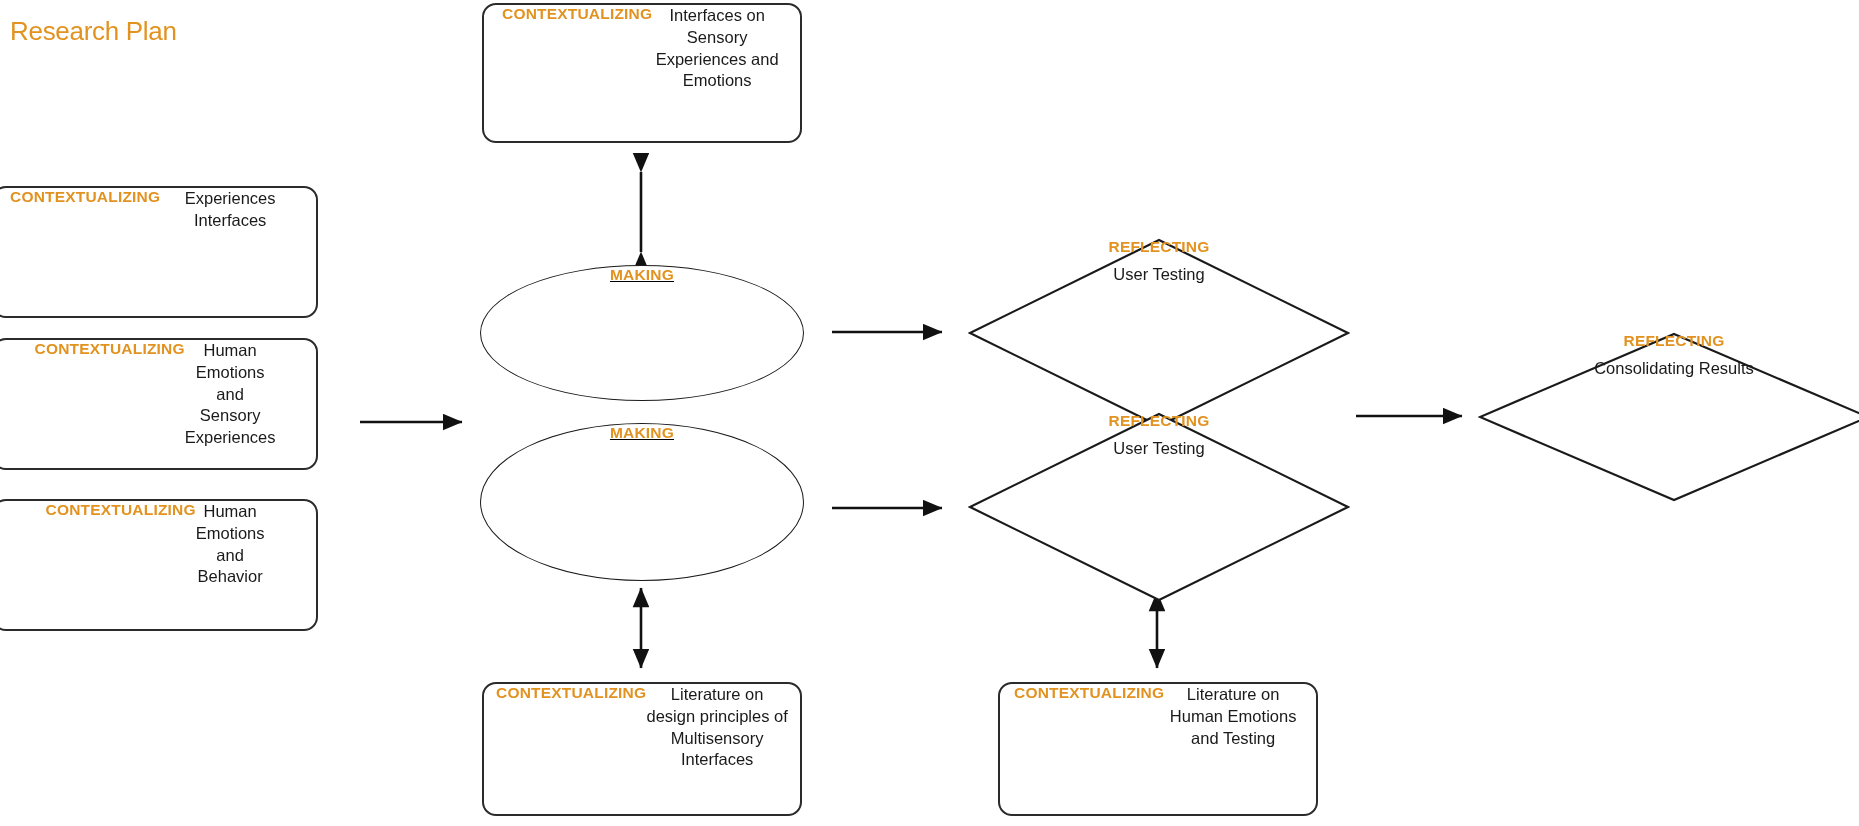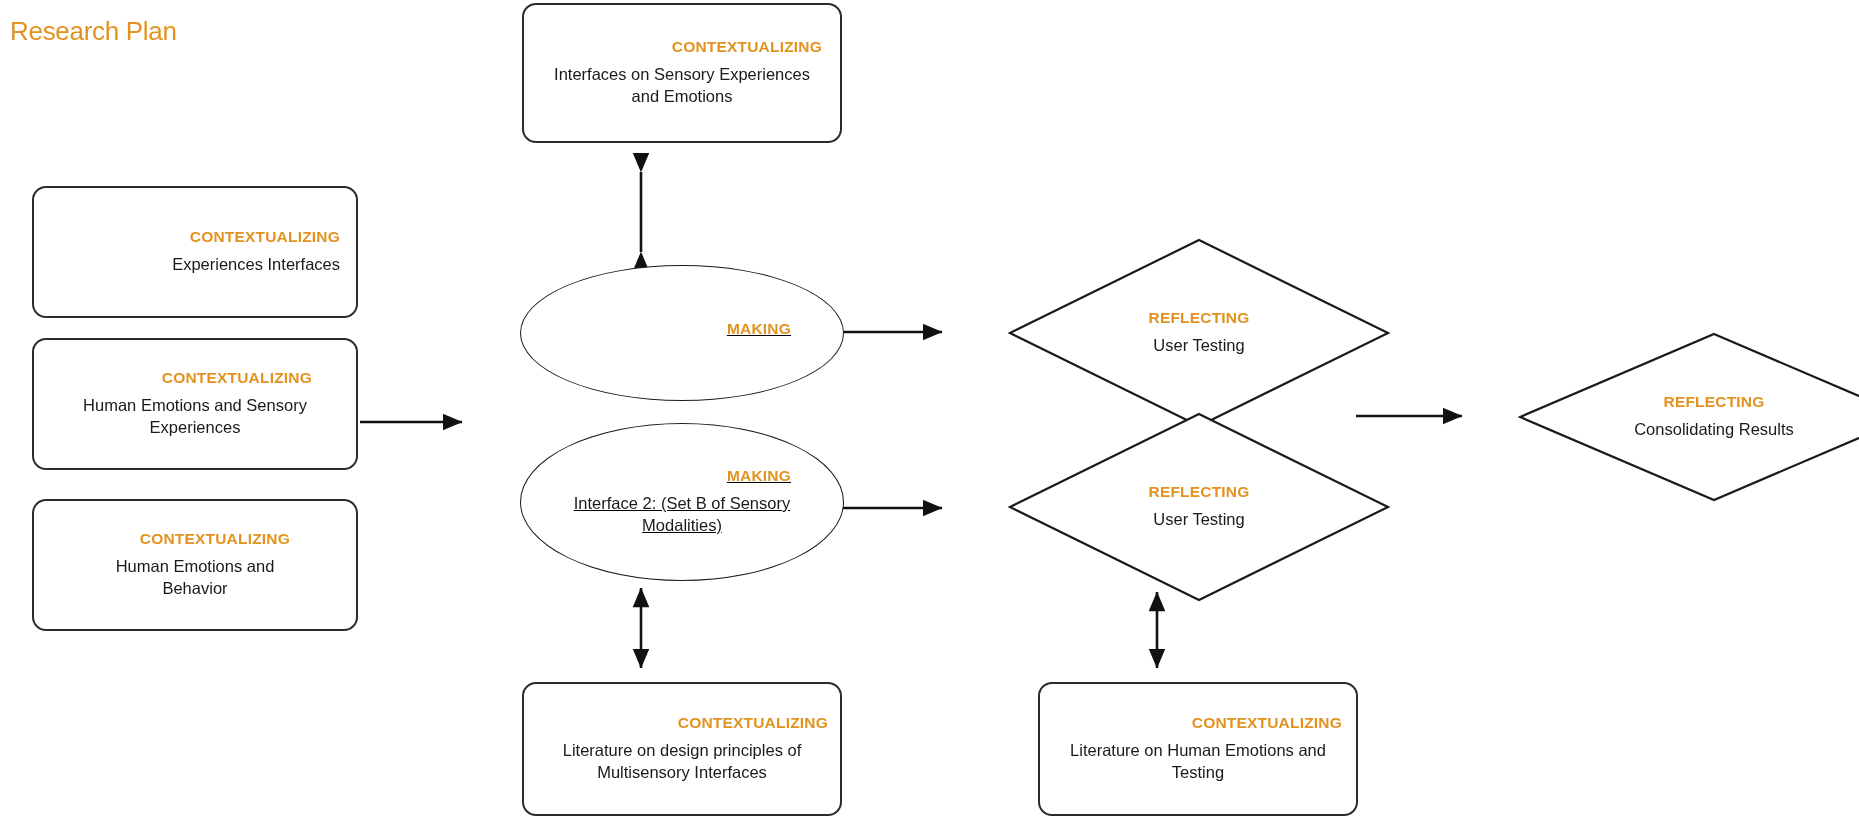--- a/index.html
+++ b/index.html
@@ -36,25 +36,24 @@
     font-weight: normal;
     color: #e2921f;
     letter-spacing: -0.3px;
     white-space: nowrap;
   }
 
   .node {
     position: absolute;
     box-sizing: border-box;
     display: flex;
-    flex-direction: column;
-    align-items: flex-end;
+    flex-direction: row;
+    align-items: flex-start;
     justify-content: center;
     text-align: center;
-    margin-left: 40px;
   }
 
   .node .kind {
     color: #e2921f;
     font-weight: bold;
     font-size: 15.5px;
     letter-spacing: 0.2px;
     line-height: 1.2;
     margin-bottom: 7px;
   }
@@ -151,21 +150,20 @@
     <div class="kind">CONTEXTUALIZING</div>
     <div class="label">Human Emotions and Behavior</div>
   </div>
 
   <div class="node ellipse" style="left:480px; top:265px; width:324px; height:136px; padding:0 52px;">
     <div class="kind">MAKING</div>
   </div>
 
   <div class="node ellipse" style="left:480px; top:423px; width:324px; height:158px; padding:0 52px;">
     <div class="kind">MAKING</div>
-    <div class="label">Interface 2: (Set B of Sensory Modalities)</div>
   </div>
 
   <div class="node diamond" style="left:968px; top:238px; width:382px; height:190px;">
     <svg class="diamond-shape" viewBox="0 0 382 190" preserveAspectRatio="none">
       <polygon points="191,2 380,95 191,188 2,95" fill="#ffffff" stroke="#1a1a1a" stroke-width="2.2"></polygon>
     </svg>
     <div class="diamond-text">
       <div class="kind">REFLECTING</div>
       <div class="label">User Testing</div>
     </div>

